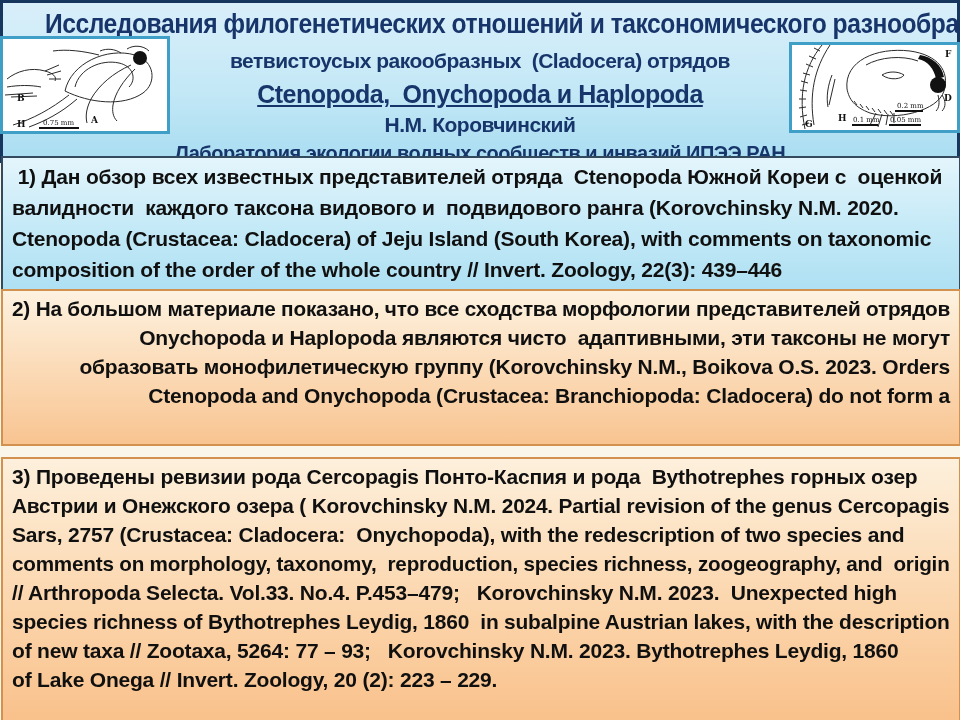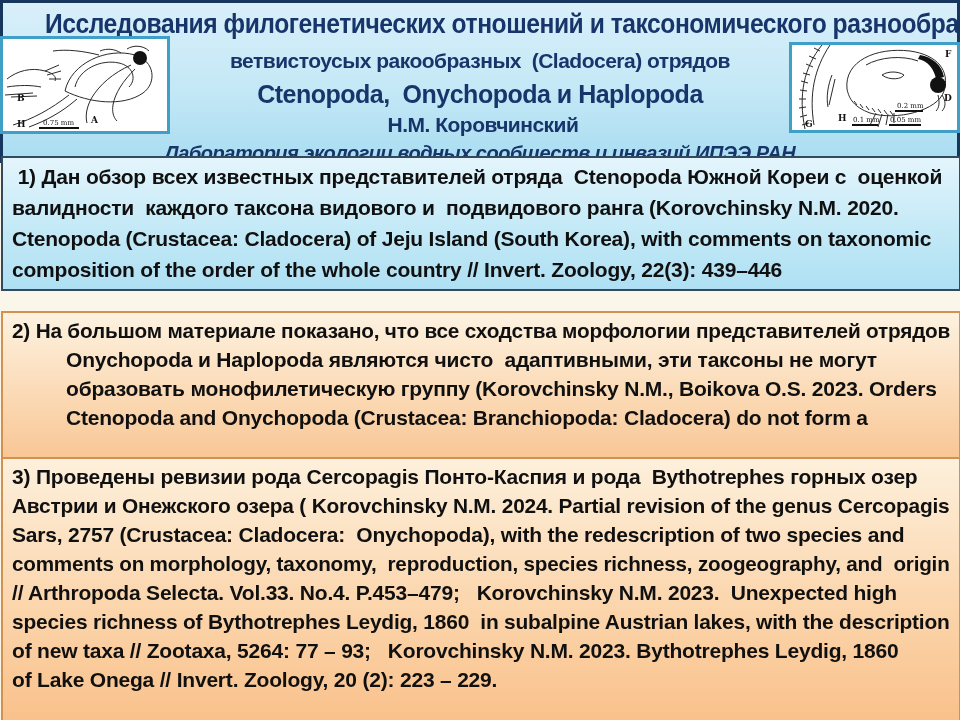--- a/index.html
+++ b/index.html
@@ -15,23 +15,23 @@
     background:linear-gradient(180deg,#d9effa 0%,#c4e8f6 55%,#a9ddf1 100%);
     display:flex;flex-direction:column;align-items:center;
     padding-top:2px;z-index:1;
   }
   .hline{
     display:block;width:100%;text-align:center;white-space:pre;
     font-weight:bold;color:#17356a;letter-spacing:-0.5px;
   }
   .t1{font-size:27px;line-height:34px;margin-top:2px;}
   .t2{font-size:21px;line-height:31px;margin-top:4px;}
-  .t3{font-size:25px;line-height:31px;margin-top:3px;}
-  .t4{font-size:21px;line-height:26px;margin-top:2px;padding-left:6px;}
-  .t5{font-size:20px;line-height:25px;margin-top:3px;font-style:italic;}
+  .t3{font-size:25px;line-height:31px;margin-top:3px;text-decoration:underline;}
+  .t4{font-size:21px;line-height:26px;margin-top:2px;}
+  .t5{font-size:20px;line-height:25px;margin-top:3px;}
   
   .fig{
     position:absolute;background:#ffffff;border:3px solid #3f9fc6;z-index:2;
   }
   .fig-left{left:0;top:36px;width:164px;height:92px;}
   .fig-right{left:789px;top:42px;width:165px;height:85px;}
   .fig svg{display:block;width:100%;height:100%;}
   .fig path,.fig line,.fig ellipse,.fig polyline{fill:none;stroke:#2a2a2a;stroke-width:1;}
   .fig text{font-family:"DejaVu Serif",serif;font-size:9px;fill:#111;font-weight:bold;}
   .fig text.tiny{font-size:7px;font-weight:normal;}
@@ -41,38 +41,38 @@
   .block{
     position:absolute;left:1px;width:938px;z-index:1;
     padding:3px 9px 0 9px;
   }
   .block-1{
     top:156px;height:128px;
     border:2px solid #33495e;
     background:linear-gradient(180deg,#e4f5fc 0%,#c6eaf7 50%,#aee0f3 100%);
   }
   .block-2{
-    top:311px;height:150px;
+    top:289px;height:150px;
     border:2px solid #d2914f;
     background:linear-gradient(180deg,#fdf2e0 0%,#fbd9b4 55%,#f8c491 100%);
   }
   .block-3{
     top:457px;height:263px;
     border:2px solid #d2914f;border-bottom:none;
     background:linear-gradient(180deg,#fdf0dc 0%,#fbd3a8 60%,#f9c08a 100%);
   }
   .bline{
     display:block;white-space:pre;font-weight:bold;color:#101010;
     letter-spacing:-0.2px;font-size:21px;
   }
   .block-1 .bline{line-height:31px;}
   .block-2 .bline{line-height:29px;}
   .block-3 .bline{line-height:29px;}
   .bline .it{}
-  .indent{padding-left:54px;}
+  .indent{padding-left:54px;text-align:right;}
 </style>
 </head>
 <body>
 
 <div class="header">
   <span class="hline fit t1" style="transform-origin: 50% 50%; transform: scaleX(0.912046);">Исследования филогенетических отношений и таксономического разнообразия</span>
   <span class="hline fit t2">ветвистоусых ракообразных  (Cladocera) отрядов</span>
   <span class="hline fit t3">Ctenopoda,  Onychopoda и Haplopoda</span>
   <span class="hline fit t4">Н.М. Коровчинский</span>
   <span class="hline fit t5">Лаборатория экологии водных сообществ и инвазий ИПЭЭ РАН</span>

